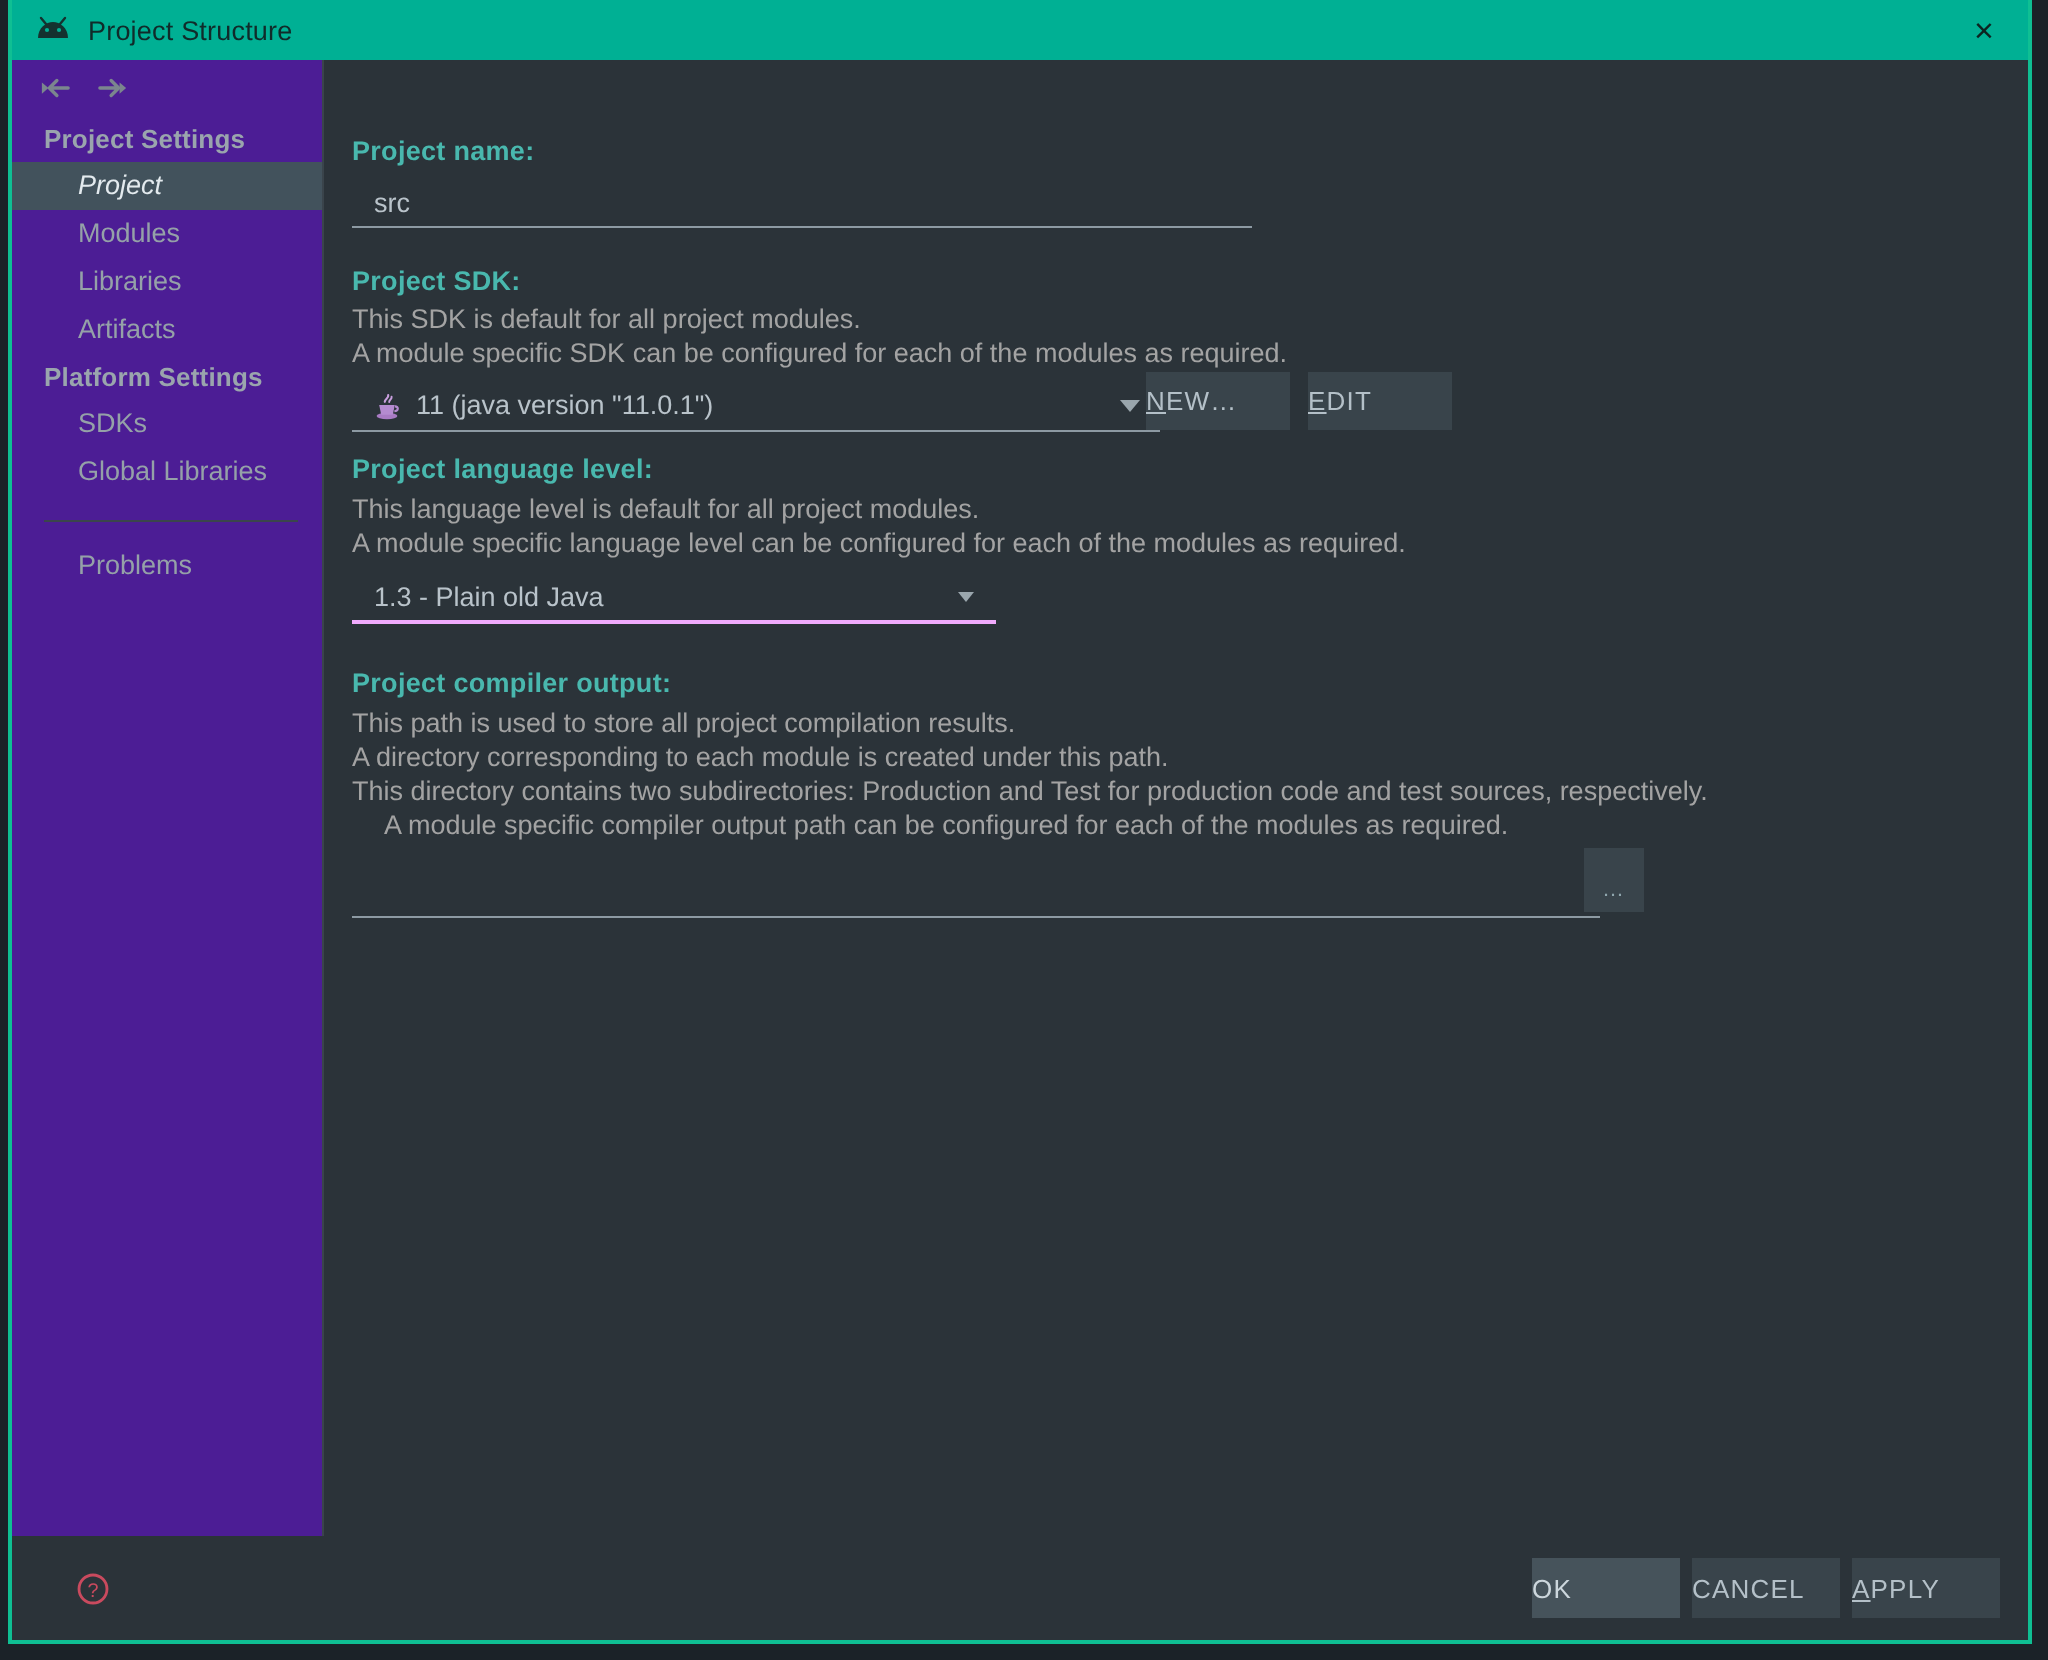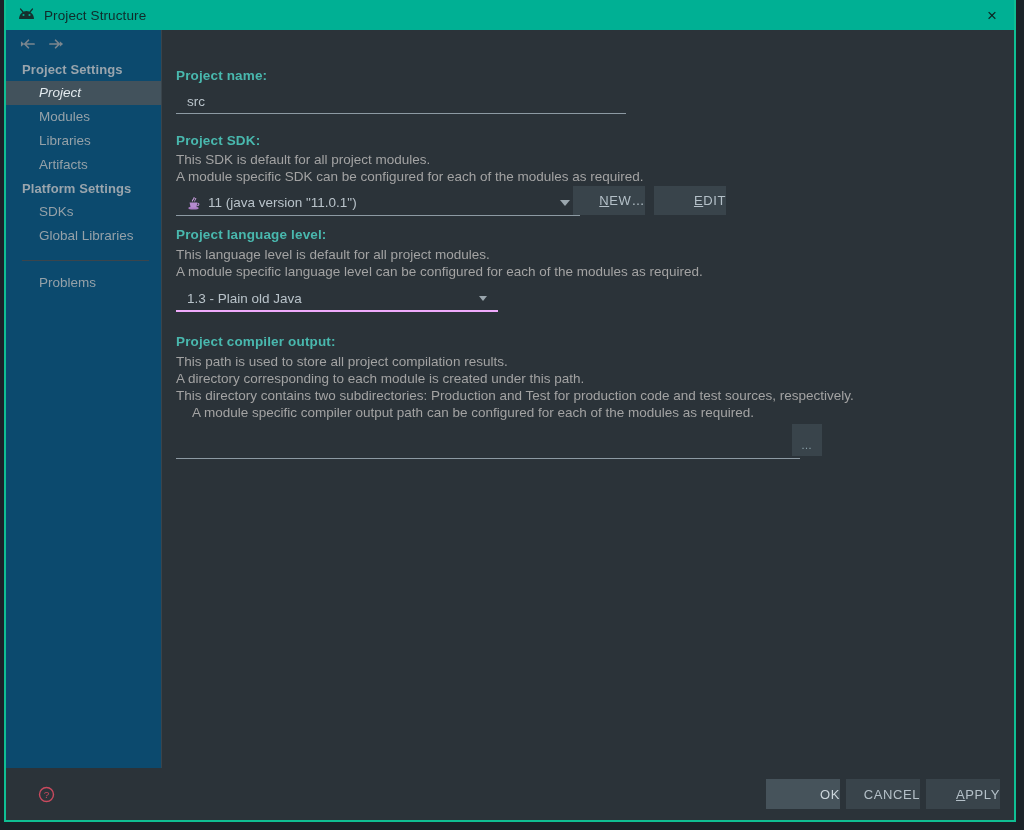--- a/index.html
+++ b/index.html
@@ -71,21 +71,21 @@
     flex: 1 1 auto;
     display: flex;
     min-height: 0;
     background: #2b3339;
   }
 
   
   #sidebar {
     width: 155px;
     flex: 0 0 155px;
-    background: #0c4a6e;
+    background: #4c1d95;
     border-right: 1px solid #3a444b;
     display: flex;
     flex-direction: column;
     position: relative;
   }
   #nav-arrows {
     height: 28px;
     display: flex;
     align-items: center;
     padding-left: 14px;
@@ -172,21 +172,21 @@
   }
 
   
   .flat-btn {
     background: #39444b;
     color: #b4c0c8;
     font-size: 13px;
     letter-spacing: .6px;
     display: flex;
     align-items: center;
-    justify-content: flex-end;
+    justify-content: flex-start;
     box-sizing: border-box;
     cursor: default;
     user-select: none;
   }
   .flat-btn.primary { background: #46535b; color: #ccd6dc; }
   .mn { text-decoration: underline; }
 
   .browse-btn {
     background: #39444b;
     color: #8fa6ad;

